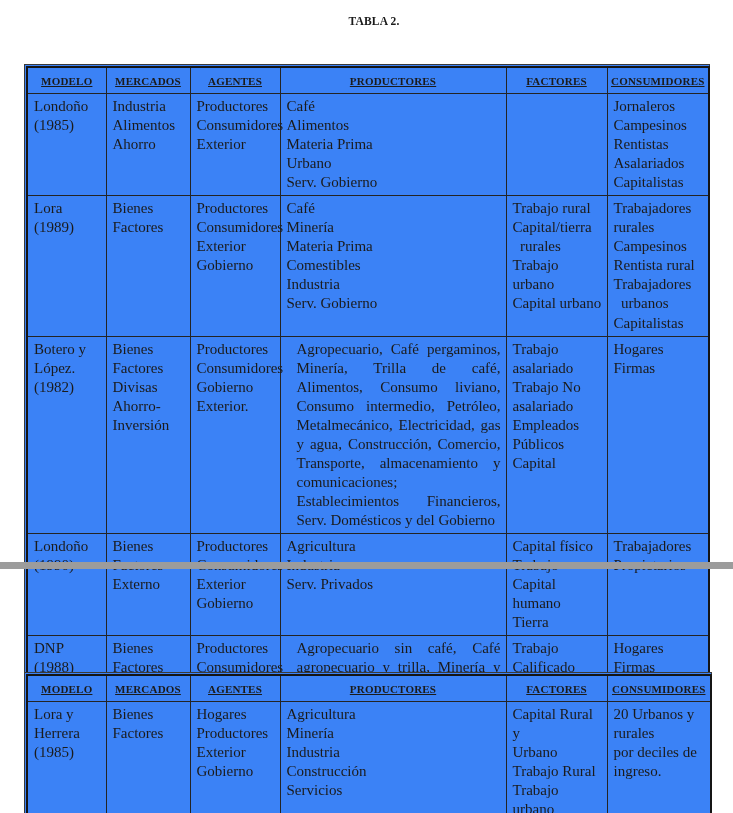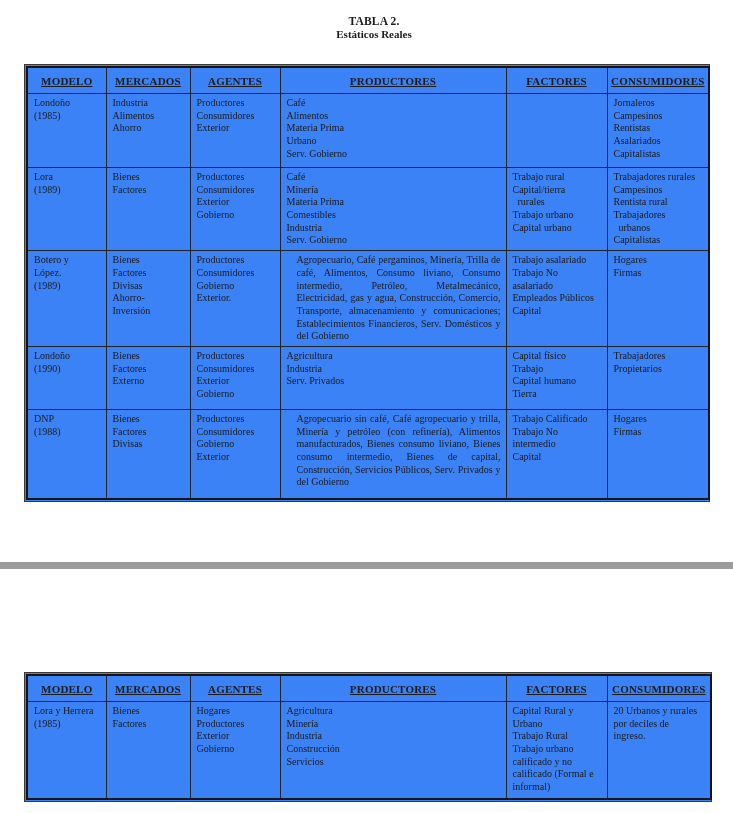--- a/index.html
+++ b/index.html
@@ -18,40 +18,39 @@
   .tw1{top:64px;width:682px;}
   .tw2{top:672px;width:684px;}
 
   table{border-collapse:collapse;table-layout:fixed;width:100%;border:2px solid #151515;}
   th,td{border:1px solid #242424;vertical-align:top;}
   th{
     font-weight:bold;text-align:center;text-decoration:underline;
     font-size:11px;padding:7px 2px 6px 2px;letter-spacing:.2px;
   }
   td{
-    font-size:10px;line-height:1.27;padding:3px 5px 3px 6px;
+    font-size:15px;line-height:1.27;padding:3px 5px 3px 6px;
     white-space:pre-line;
   }
   td.just{white-space:normal;text-align:justify;padding-left:16px;}
 
   
   .t1r1 td{height:67px;} .t1r2 td{height:76px;margin-left:30px;} .t1r3 td{height:87px;}
   .t1r4 td{height:56px;} .t1r5 td{height:82px;}
   .t2r1 td{height:90px;}
 
   .divider-bar{position:absolute;left:0;top:562px;width:733px;height:7px;background:#9c9c9c;}
 </style>
 </head>
 <body>
 
 <div class="page">
 
   <div class="title-block">
     <div class="title-line1">TABLA 2.</div>
-    <div class="title-line3">Estáticos Reales</div>
   </div>
 
   <div class="tablewrap tw1">
     <table>
       <colgroup>
         <col style="width:79px">
           <col style="width:84px">
           <col style="width:90px">
         <col style="width:226px">
           <col style="width:101px">
@@ -110,21 +109,21 @@
         <td>Trabajadores rurales
 Campesinos
 Rentista rural
 Trabajadores
 &nbsp;&nbsp;urbanos
 Capitalistas</td>
       </tr>
       <tr class="t1r3">
         <td>Botero y
 López.
-(1989)</td>
+(1982)</td>
         <td>Bienes
 Factores
 Divisas
 Ahorro-
 Inversión</td>
         <td>Productores
 Consumidores
 Gobierno
 Exterior.</td>
         <td class="just">Agropecuario, Café pergaminos, Minería, Trilla de café, Alimentos, Consumo liviano, Consumo intermedio, Petróleo, Metalmecánico, Electricidad, gas y agua, Construcción, Comercio, Transporte, almacenamiento y comunicaciones; Establecimientos Financieros, Serv. Domésticos y del Gobierno</td>

